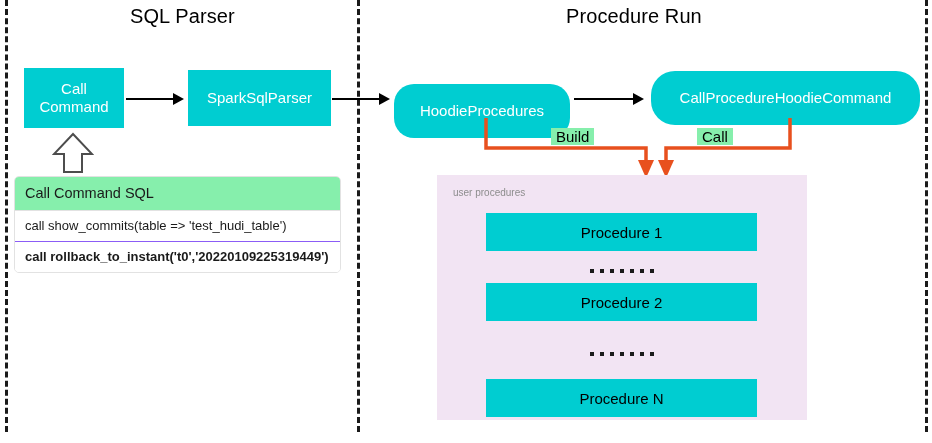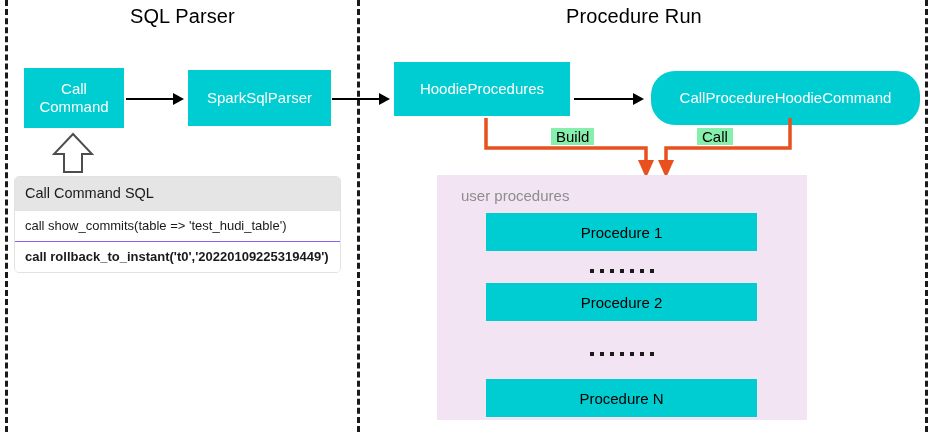--- a/index.html
+++ b/index.html
@@ -56,21 +56,21 @@
     box-sizing: border-box;
   }
   .node.call-command {
     left: 24px; top: 68px; width: 100px; height: 60px;
     font-size: 15px;
   }
   .node.spark-parser {
     left: 188px; top: 70px; width: 143px; height: 56px;
   }
   .node.hoodie-procedures {
-    left: 394px; top: 62px; width: 176px; height: 54px;
+    left: 394px; top: 84px; width: 176px; height: 54px; border-radius: 20px;
   }
   .node.call-procedure-cmd {
     left: 651px; top: 71px; width: 269px; height: 54px; border-radius: 24px;
   }
 
   
   .arrow-h {
     position: absolute;
     height: 0;
     border-top: 2.5px solid #000000;
@@ -104,21 +104,21 @@
     left: 14px;
     top: 176px;
     width: 327px;
     border: 1px solid #e2e2e2;
     border-radius: 5px;
     background: #ffffff;
     box-sizing: border-box;
     overflow: hidden;
   }
   .sql-card-header {
-    background: #e5e5e5;
+    background: #86efac;
     color: #1a1a1a;
     font-size: 14.5px;
     padding: 8px 10px 9px 10px;
     border-bottom: 1px solid #e2e2e2;
   }
   .sql-card-row {
     background: #ffffff;
     color: #1a1a1a;
     font-size: 13px;
     padding: 7px 10px 8px 10px;
@@ -152,23 +152,23 @@
   .proc-panel {
     position: absolute;
     left: 437px;
     top: 175px;
     width: 370px;
     height: 245px;
     background: #f2e4f3;
   }
   .proc-panel-label {
     position: absolute;
-    left: 24px;
+    left: 16px;
     top: 12px;
-    font-size: 15px;
+    font-size: 10px;
     color: #8d8d8d;
     text-align: center;
   }
   .proc-box {
     position: absolute;
     left: 49px;
     width: 271px;
     height: 38px;
     background: #00cdd1;
     color: #000000;

